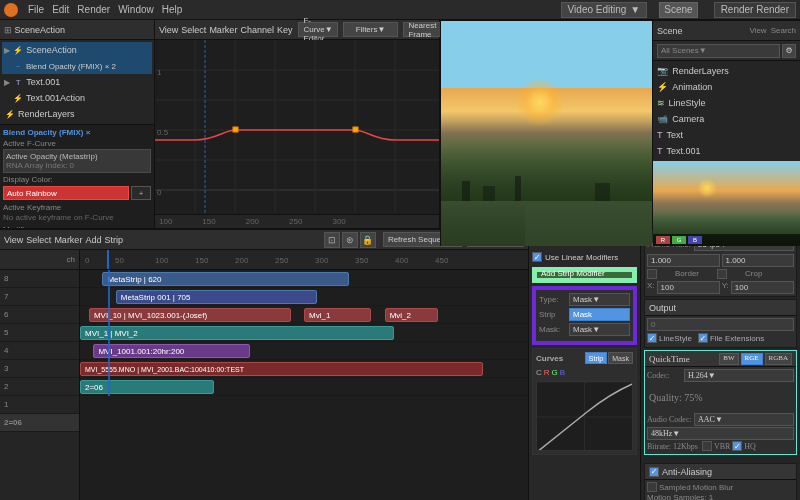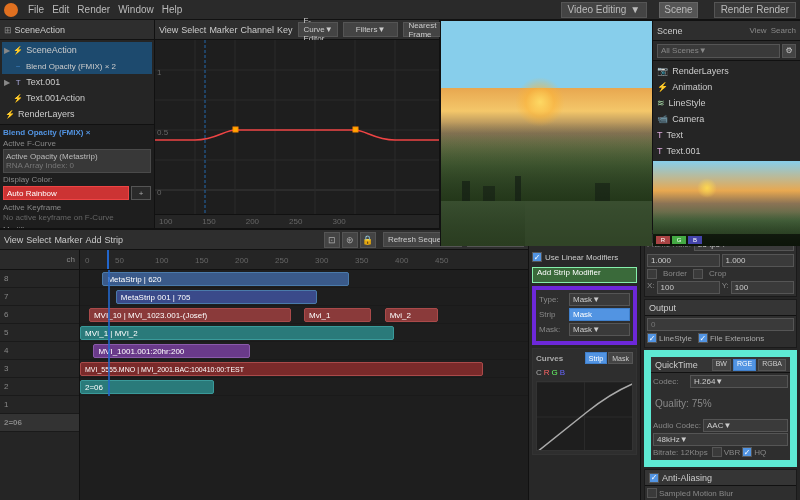--- a/index.html
+++ b/index.html
@@ -684,21 +684,21 @@
     </div>
 
     <div class="seq-properties" style="width:112px; padding:3px; overflow-y:auto;">
       <div style="font-size:9px; color:#aaa; margin-bottom:3px; border-bottom:1px solid #333; padding-bottom:2px;">Strip Modifier</div>
 
       <div style="display:flex; align-items:center; height:16px; margin-bottom:2px;">
         <div class="render-checkbox checked">✓</div>
         <span style="font-size:8px; color:#ccc; margin-left:3px;">Use Linear Modifiers</span>
       </div>
 
-      <div style="background:#3a6a3a; border:1px solid #86efac; height:16px; display:flex; align-items:flex-start; padding:0 4px; font-size:8px; color:#fff; cursor:pointer; margin-bottom:3px;">
+      <div style="background:#3a6a3a; border:5px solid #86efac; height:16px; display:flex; align-items:flex-end; padding:0 4px; font-size:8px; color:#fff; cursor:pointer; margin-bottom:3px;">
         <span>Add Strip Modifier</span>
       </div>
 
       <div style="background:#2e2e2e; border:4px solid #6d28d9; padding:3px; margin-bottom:3px;">
         <div style="display:flex; align-items:center; margin-bottom:2px;">
           <span style="font-size:8px; color:#888; min-width:30px;">Type:</span>
           <div style="flex:1; background:#3a3a3a; border:1px solid #555; height:13px; display:flex; align-items:center; padding:0 3px; font-size:8px; color:#ccc; cursor:pointer;">
             <span>Mask</span> ▼
           </div>
         </div>
@@ -752,21 +752,21 @@
           </div>
         </div>
         <div style="display:flex; gap:2px; margin-bottom:2px;">
           <div style="flex:1; background:#3a3a3a; border:1px solid #555; height:13px; display:flex; align-items:center; padding:0 3px; font-size:8px; color:#ccc;">
             <span>1.000</span>
           </div>
           <div style="flex:1; background:#3a3a3a; border:1px solid #555; height:13px; display:flex; align-items:center; padding:0 3px; font-size:8px; color:#ccc;">
             <span>1.000</span>
           </div>
         </div>
-        <div style="display:flex; gap:6px; margin-bottom:2px;">
+        <div style="display:flex; gap:18px; margin-bottom:2px;">
           <div class="render-checkbox"></div>
           <span style="font-size:8px; color:#888;">Border</span>
           <div class="render-checkbox"></div>
           <span style="font-size:8px; color:#888;">Crop</span>
         </div>
         <div style="display:flex; gap:2px;">
           <span style="font-size:8px; color:#888;">X:</span>
           <div style="flex:1; background:#3a3a3a; border:1px solid #555; height:13px; display:flex; align-items:center; padding:0 3px; font-size:8px; color:#ccc;">
             <span>100</span>
           </div>
@@ -787,21 +787,21 @@
           </div>
           <div style="display:flex; align-items:center; gap:2px; margin-bottom:2px;">
             <div class="render-checkbox checked">✓</div>
             <span style="font-size:8px; color:#aaa;">LineStyle</span>
             <div class="render-checkbox checked" style="margin-left:4px;">✓</div>
             <span style="font-size:8px; color:#aaa;">File Extensions</span>
           </div>
         </div>
       </div>
 
-      <div style="background:#2e2e2e; border:7px solid #5eead4; margin-bottom:2px;">
+      <div style="background:#2e2e2e; border:1px solid #5eead4; margin-bottom:8px;font-family:Liberation Serif, serif;">
         <div style="height:16px; background:#353535; display:flex; align-items:center; padding:0 4px; font-size:9px; color:#ccc; cursor:pointer; border-bottom:1px solid #111; gap:3px;">
           <span>QuickTime</span>
           <div style="display:flex; gap:2px; margin-left:auto;">
             <div style="background:#444; border:1px solid #555; height:12px; padding:0 3px; font-size:7px; color:#ccc; cursor:pointer;">BW</div>
             <div style="background:#5294e2; border:1px solid #4080cc; height:12px; padding:0 3px; font-size:7px; color:#fff; cursor:pointer;">RGE</div>
             <div style="background:#444; border:1px solid #555; height:12px; padding:0 3px; font-size:7px; color:#ccc; cursor:pointer;">RGBA</div>
           </div>
         </div>
         <div style="padding:2px;">
           <div style="display:flex; align-items:center; gap:2px; margin-bottom:1px;">

